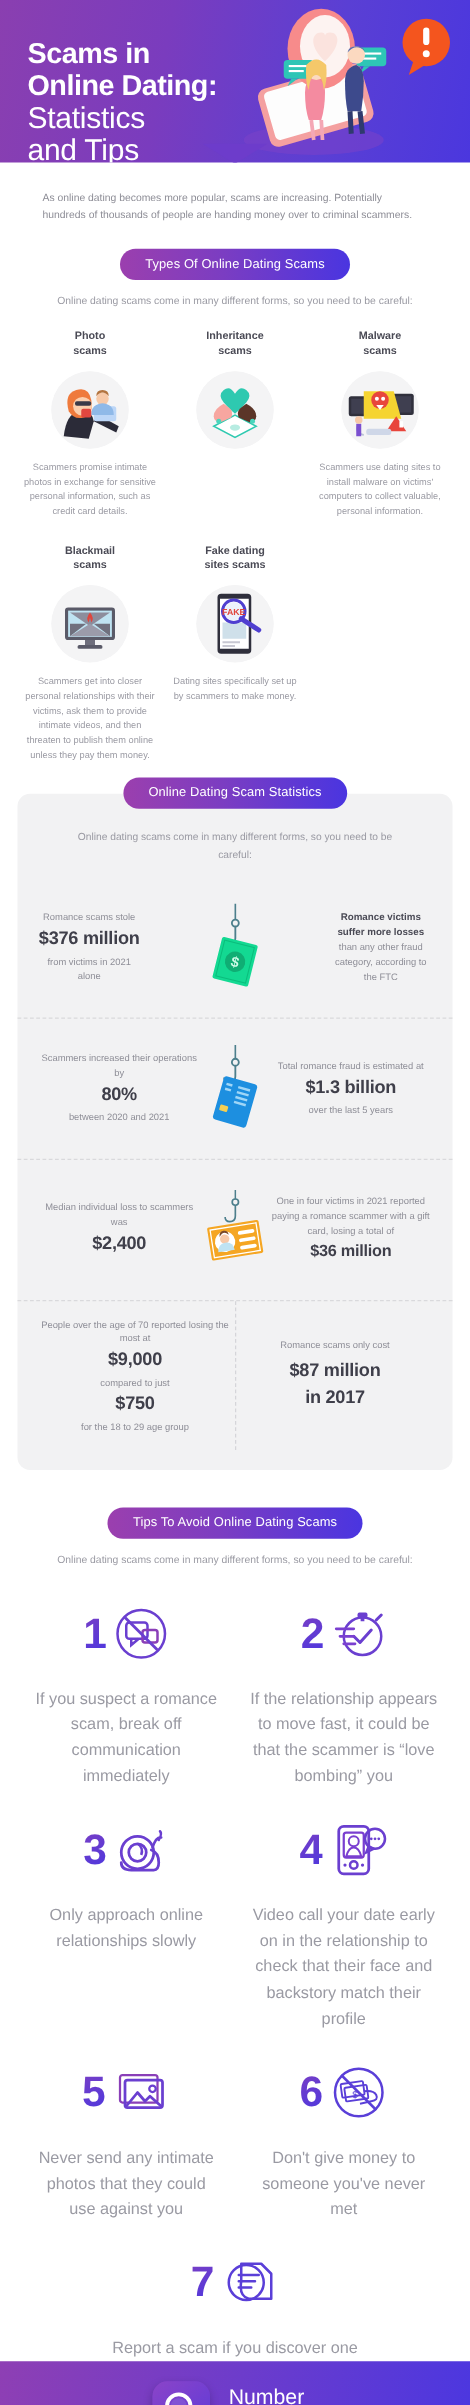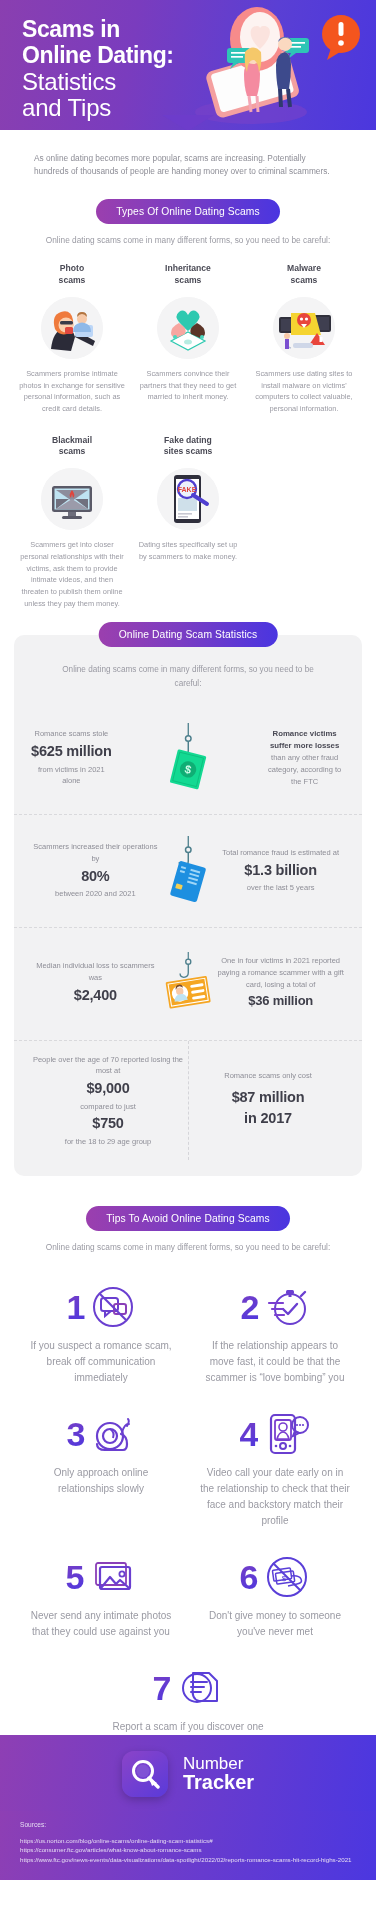--- a/index.html
+++ b/index.html
@@ -14,21 +14,21 @@
 
   
   .hero {
     height: 130px;
     background: linear-gradient(100deg, #8a3fb0 0%, #7a3cbe 35%, #5a3fd4 70%, #4b37de 100%);
     position: relative;
     overflow: hidden;
   }
   .hero-title {
     position: absolute;
-    left: 22px; top: 17px;
+    left: 22px; top: 30px;
     color: #fff;
     line-height: 1.12;
   }
   .hero-title .l1, .hero-title .l2 { font-size: 23px; font-weight: 700; letter-spacing: -0.4px; display:block;}
   .hero-title .l3, .hero-title .l4 { font-size: 24px; font-weight: 300; display:block; letter-spacing:-0.2px;}
   .hero-art { position:absolute; right: 10px; top: 4px; width: 185px; height: 125px; }
   .hero-notch {
     position:absolute; left:50%; bottom:-1px; transform:translateX(-50%);
     width:0;height:0;border-left:26px solid transparent;border-right:26px solid transparent;
     border-top:16px solid #6d3ccb;
@@ -112,21 +112,21 @@
   .tiprow { display:flex; margin-top: 22px; }
   .tip { width:50%; padding: 0 6px; text-align:center; }
   .tip.single { width:100%; }
   .tiphead { display:flex; align-items:center; justify-content:center; gap:6px; height:52px;}
   .tipnum {
     font-size: 34px; font-weight: 700; line-height:1;
     background: linear-gradient(150deg,#7a3fc4 0%, #4b37e0 100%);
     -webkit-background-clip: text; background-clip: text; color: transparent;
     position:relative;
   }
-  .tip p { font-size: 10px; line-height:1.6; color:#9a9aa3; margin-top: 5px; padding: 0 6px;}
+  .tip p { font-size: 13px; line-height:1.6; color:#9a9aa3; margin-top: 16px; padding: 0 6px;}
 
   
   .brandbar {
     background: linear-gradient(100deg,#8e3fb4 0%, #6d3ccb 50%, #4b37e0 100%);
     padding: 16px 0 14px;
     display:flex; align-items:center; justify-content:center; gap: 15px;
   }
   .logo-sq {
     width: 46px; height:46px; border-radius: 12px;
     background: linear-gradient(140deg,#8b44c8 0%, #5a3ada 100%);
@@ -236,21 +236,20 @@
             <circle cx="31" cy="31" r="31" fill="#f4f4f5"></circle>
             <path d="M31 18 q-4 -7 -9 -3 q-5 4 0 10 q4 5 9 9 q5 -4 9 -9 q5 -6 0 -10 q-5 -4 -9 3z" fill="#2ec9b0"></path>
             <path d="M14 44 l17 -9 l17 9 l-17 9z" fill="#ffffff" stroke="#2ec9b0" stroke-width="1.2"></path>
             <path d="M22 26 q-8 4 -8 10 q0 4 5 5 l9 -4 q2 -5 -2 -8z" fill="#f7a6a0"></path>
             <path d="M40 26 q8 4 8 10 q0 4 -5 5 l-9 -4 q-2 -5 2 -8z" fill="#5b3528"></path>
             <ellipse cx="31" cy="45" rx="4" ry="2.5" fill="#b7ece2"></ellipse>
             <circle cx="18" cy="40" r="2" fill="#49d6bd"></circle>
               <circle cx="45" cy="40" r="2" fill="#49d6bd"></circle>
           </svg>
         </div>
-        <p>Scammers convince their partners that they need to get married to inherit money.</p>
       </div>
 
       <div class="tcard">
         <h3>
           <span>Malware</span><br>
           <span>scams</span>
         </h3>
         <div class="circ">
           <svg viewBox="0 0 62 62" width="62" height="62">
             <circle cx="31" cy="31" r="31" fill="#f4f4f5"></circle>
@@ -326,21 +325,21 @@
   <div class="stats-outer">
     <div class="stats-panel">
       <div class="stats-pill">
         <div class="pill">Online Dating Scam Statistics</div>
       </div>
       <div class="stats-sub">Online dating scams come in many different forms, so you need to be careful:</div>
 
       <div class="srow" style="margin-top:12px;gap:48px;">
         <div class="scol left">
           <div class="stxt">Romance scams stole</div>
-          <div class="sbig">$625 million</div>
+          <div class="sbig">$376 million</div>
           <div class="stxt">from victims in 2021 alone</div>
         </div>
         <div class="smid">
           <svg width="62" height="86" viewBox="0 0 62 86">
             <path d="M31 0 l0 16" stroke="#4d7f8c" stroke-width="1.6"></path>
             <circle cx="31" cy="19" r="3.4" fill="none" stroke="#4d7f8c" stroke-width="1.8"></circle>
             <path d="M31 22 l0 12 q0 6 -6 6 q-5 0 -5 -5" stroke="#4d7f8c" stroke-width="1.8" fill="none"></path>
             <g transform="rotate(14 31 56)">
               <rect x="13" y="36" width="36" height="42" rx="2" fill="#13d992"></rect>
               <rect x="16" y="39" width="30" height="36" fill="none" stroke="#0bbd7c" stroke-width="1"></rect>

